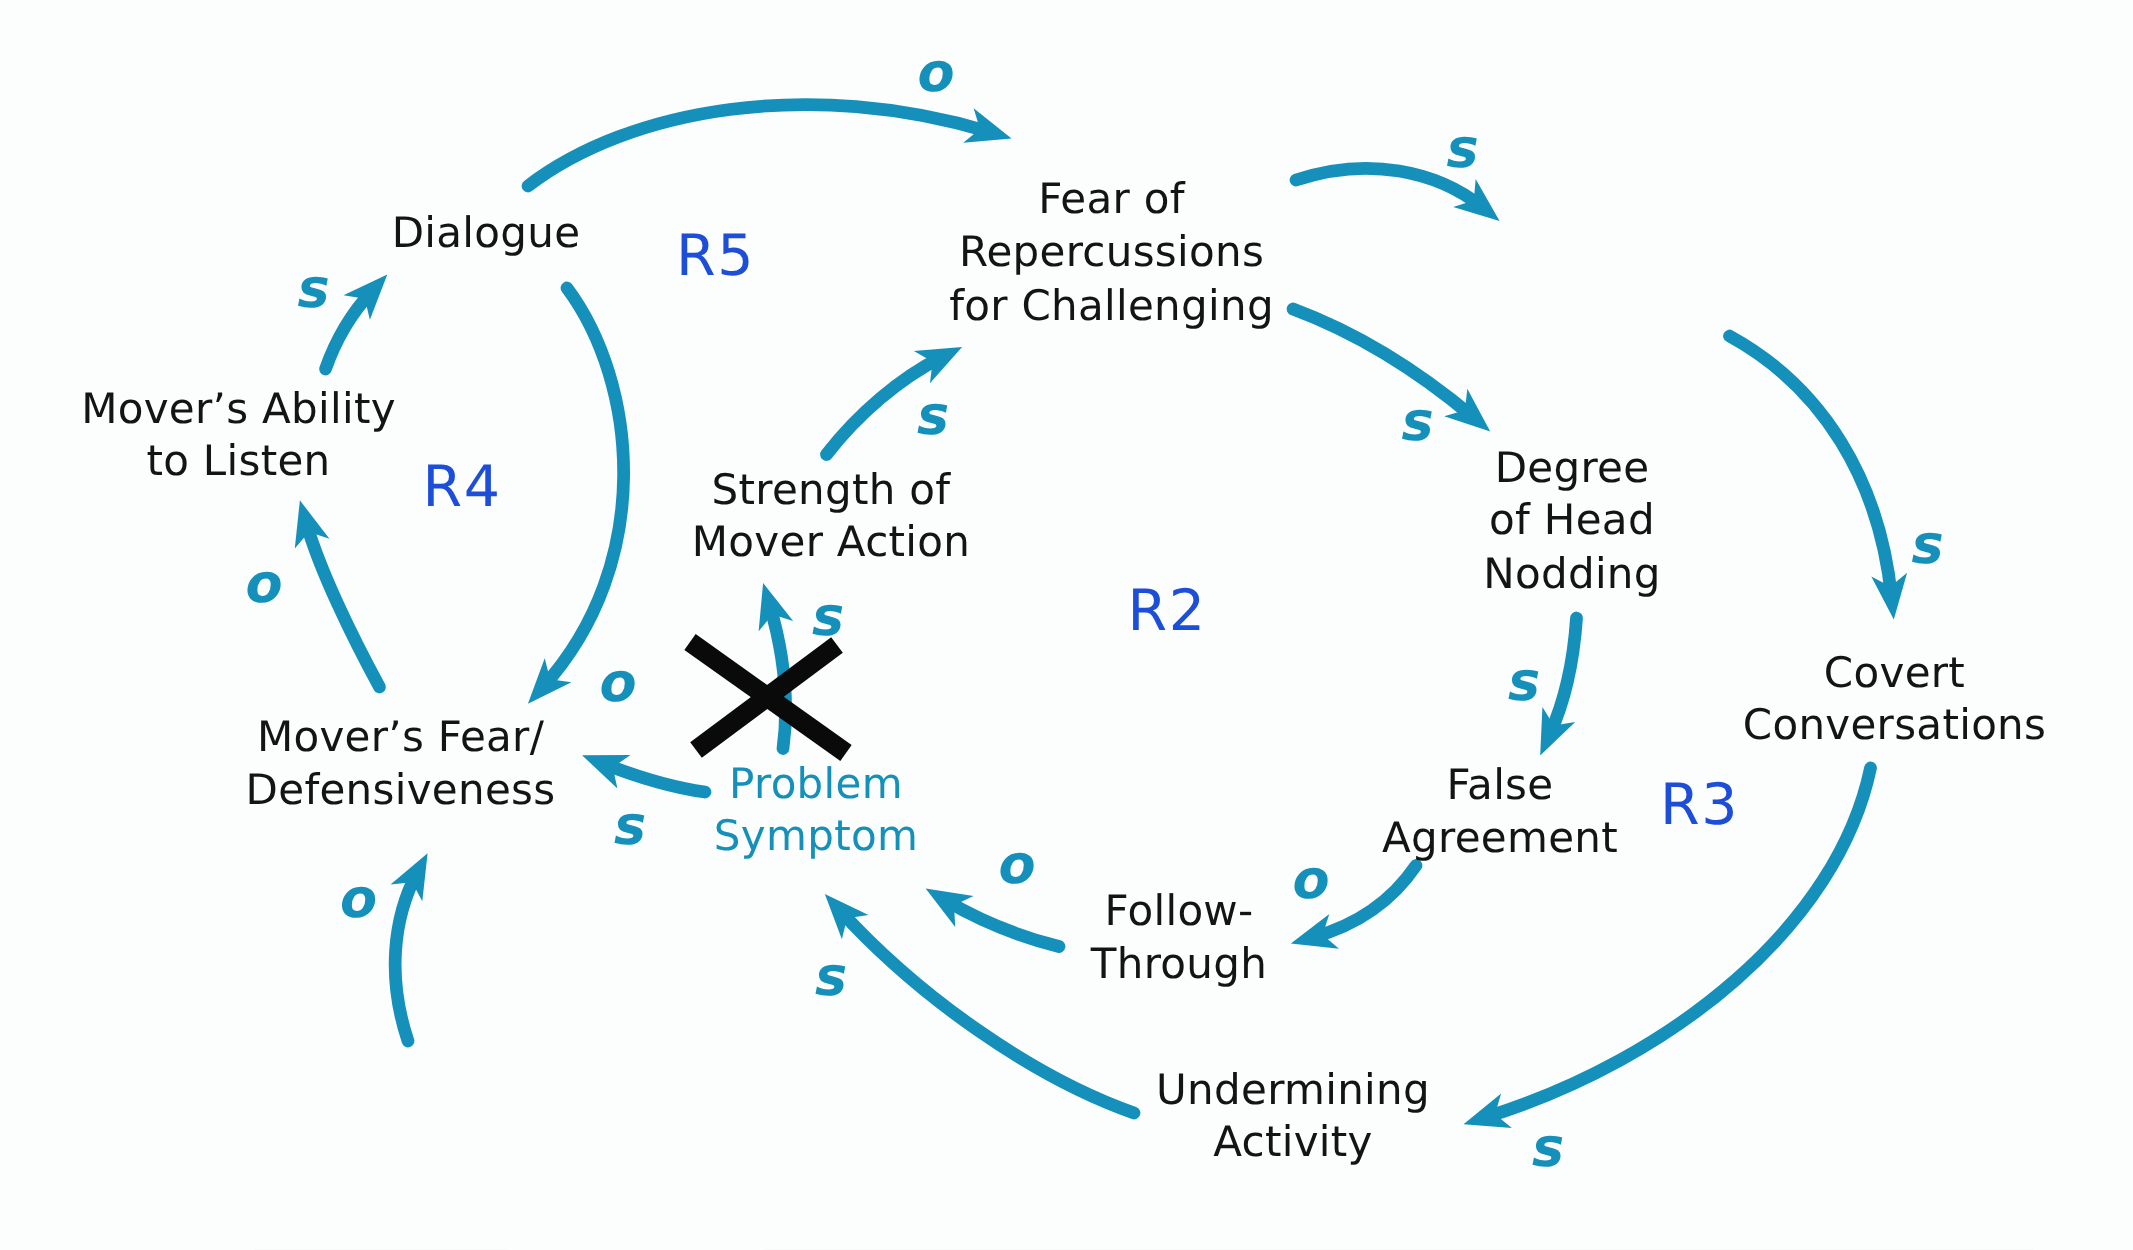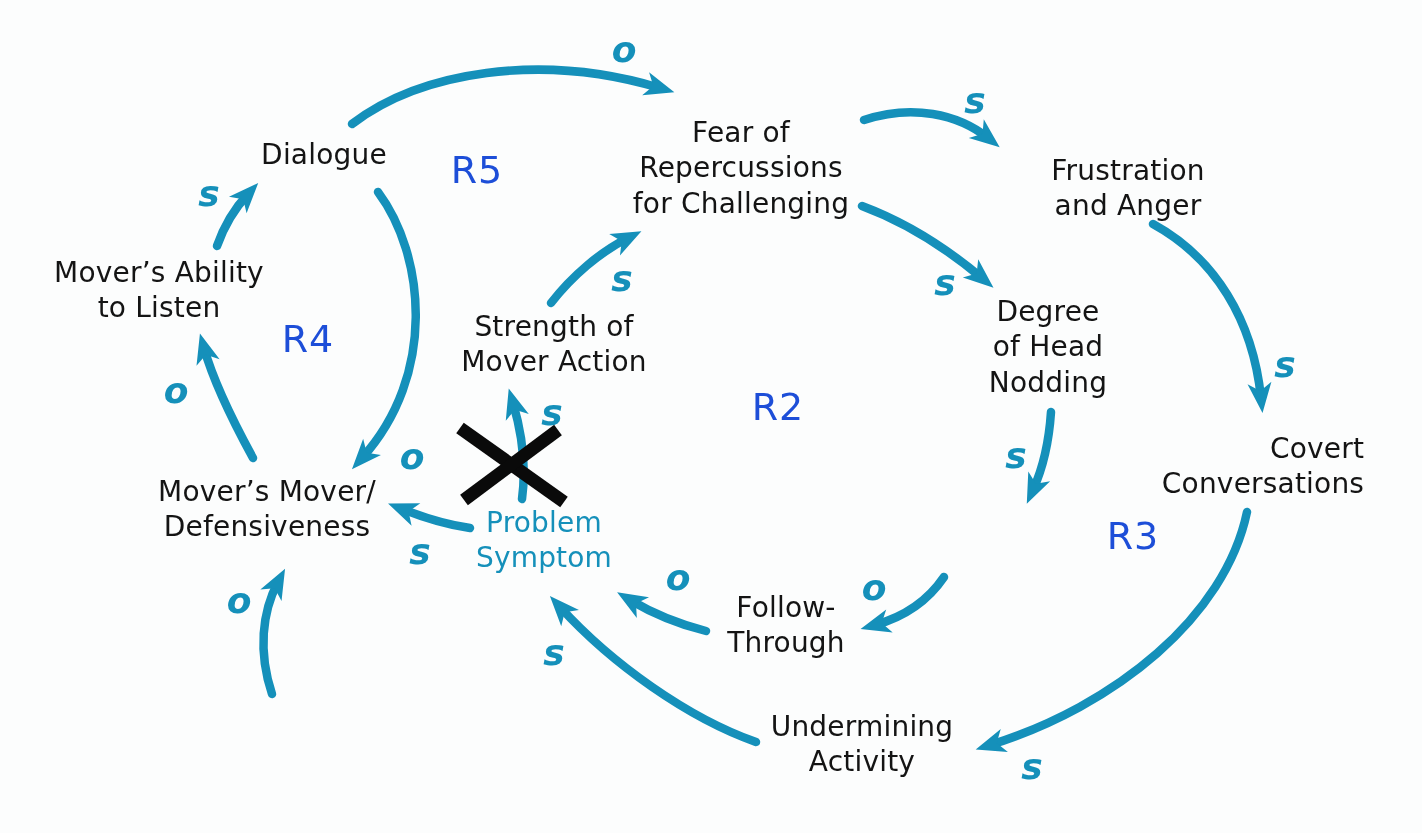--- a/index.html
+++ b/index.html
@@ -56,42 +56,42 @@
     <g stroke="#0a0a0a" stroke-width="13" stroke-linecap="butt">
       <line x1="460" y1="428" x2="564" y2="502"></line>
       <line x1="558" y1="430" x2="464" y2="500"></line>
     </g>
   </svg>
 
   <div class="node" style="left:324px;top:155px;">Dialogue</div>
   <div class="node" style="left:741px;top:168px;">Fear of
 Repercussions
 for Challenging</div>
-  <div class="node" style="left:1128px;top:188px;">Frustration
-and Anger</div>
   <div class="node" style="left:159px;top:290px;">Mover’s Ability
 to Listen</div>
   <div class="node" style="left:554px;top:344px;">Strength of
 Mover Action</div>
   <div class="node" style="left:1048px;top:347px;">Degree
 of Head
 Nodding</div>
-  <div class="node" style="left:1263px;top:466px;text-align:right;">Covert
+  <div class="node" style="left:1263px;top:466px;">Covert
 Conversations</div>
-  <div class="node" style="left:267px;top:509px;">Mover’s Mover/
+  <div class="node" style="left:267px;top:509px;">Mover’s Fear/
 Defensiveness</div>
   <div class="node accent" style="left:544px;top:540px;">Problem
 Symptom</div>
+  <div class="node" style="left:1000px;top:541px;">False
+Agreement</div>
   <div class="node" style="left:786px;top:625px;">Follow-
 Through</div>
   <div class="node" style="left:862px;top:744px;">Undermining
 Activity</div>
 
   <div class="loop-label" style="left:477px;top:170px;">R5</div>
-  <div class="loop-label" style="left:308px;top:339px;">R4</div>
+  <div class="loop-label" style="left:308px;top:324px;">R4</div>
   <div class="loop-label" style="left:778px;top:407px;">R2</div>
   <div class="loop-label" style="left:1133px;top:536px;">R3</div>
 
   <div class="polarity" style="left:624px;top:49px;">o</div>
   <div class="polarity" style="left:975px;top:100px;">s</div>
   <div class="polarity" style="left:945px;top:282px;">s</div>
   <div class="polarity" style="left:1285px;top:364px;">s</div>
   <div class="polarity" style="left:1016px;top:455px;">s</div>
   <div class="polarity" style="left:874px;top:587px;">o</div>
   <div class="polarity" style="left:678px;top:577px;">o</div>

